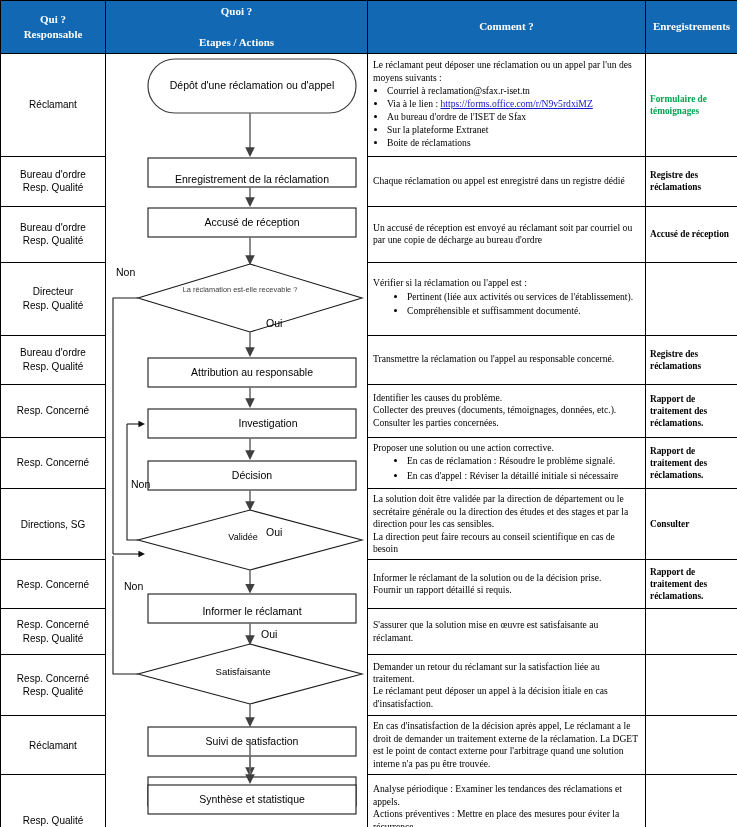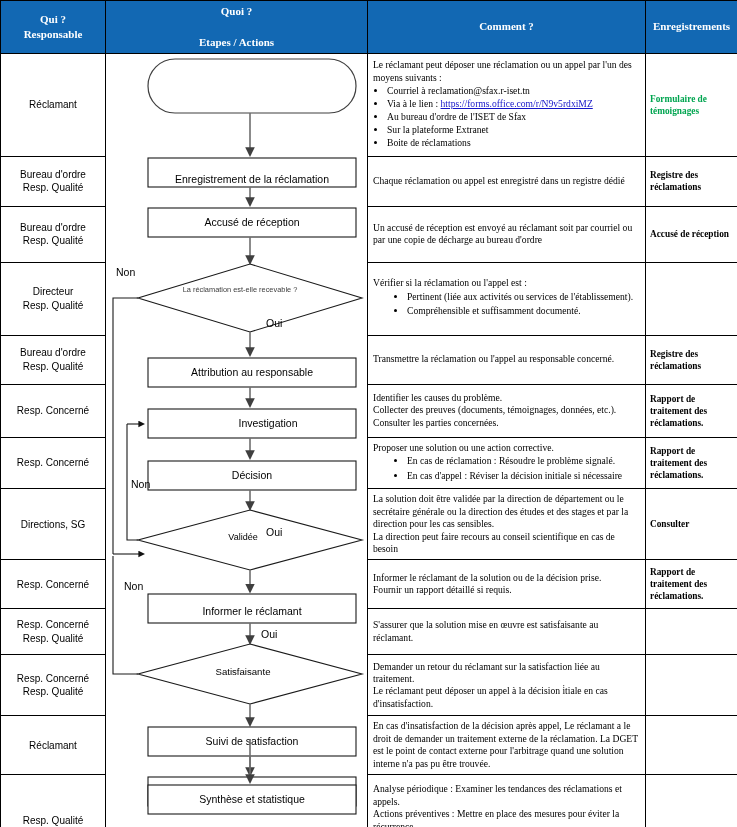--- a/index.html
+++ b/index.html
@@ -209,21 +209,21 @@
           <td class="rec">Rapport de traitement des réclamations.</td>
         </tr>
         <tr style="height: 50px;">
           <td class="who">
             <div>Resp. Concerné</div>
           </td>
           <td class="how">
             <div>Proposer une solution ou une action corrective.</div>
             <ul class="ulist indent">
               <li>En cas de réclamation : Résoudre le problème signalé.</li>
-              <li>En cas d'appel : Réviser la décision initiale si nécessaire</li>
+              <li>En cas d'appel : Réviser la détaillé initiale si nécessaire</li>
             </ul>
           </td>
           <td class="rec">Rapport de traitement des réclamations.</td>
         </tr>
         <tr style="height: 57px;">
           <td class="who">
             <div>Directions, SG</div>
           </td>
           <td class="how">
             <div class="lines">
@@ -372,20 +372,23 @@
 
   <svg style="position:absolute;left:105px;top:36px;pointer-events:none" width="262" height="791" viewBox="0 0 262 791" xmlns="http://www.w3.org/2000/svg">
     <defs>
       <marker id="ah2" markerWidth="9" markerHeight="9" refX="4.2" refY="3" orient="auto">
         <path d="M0,0 L0,6 L6,3 z" fill="#3f3f3f"></path>
       </marker>
     </defs>
     <line x1="145" y1="770" x2="145" y2="778" stroke="#6e6e6e" stroke-width="1.6"></line>
   </svg>
 
+  <div class="nodetext" style="left:148px;top:59px;width:208px;height:54px;">
+    <span>Dépôt d'une  réclamation ou d'appel</span>
+  </div>
   <div class="nodetext" style="left:148px;top:158px;width:208px;height:29px;margin-top:7px;">
     <span>Enregistrement de la réclamation</span>
   </div>
   <div class="nodetext" style="left:148px;top:208px;width:208px;height:29px;">
     <span>Accusé de réception</span>
   </div>
   <div class="nodetext small" style="left:175px;top:272px;width:130px;height:36px;">
     <span>La réclamation  est-elle recevable  ?</span>
   </div>
   <div class="nodetext" style="left:148px;top:358px;width:208px;height:29px;">

